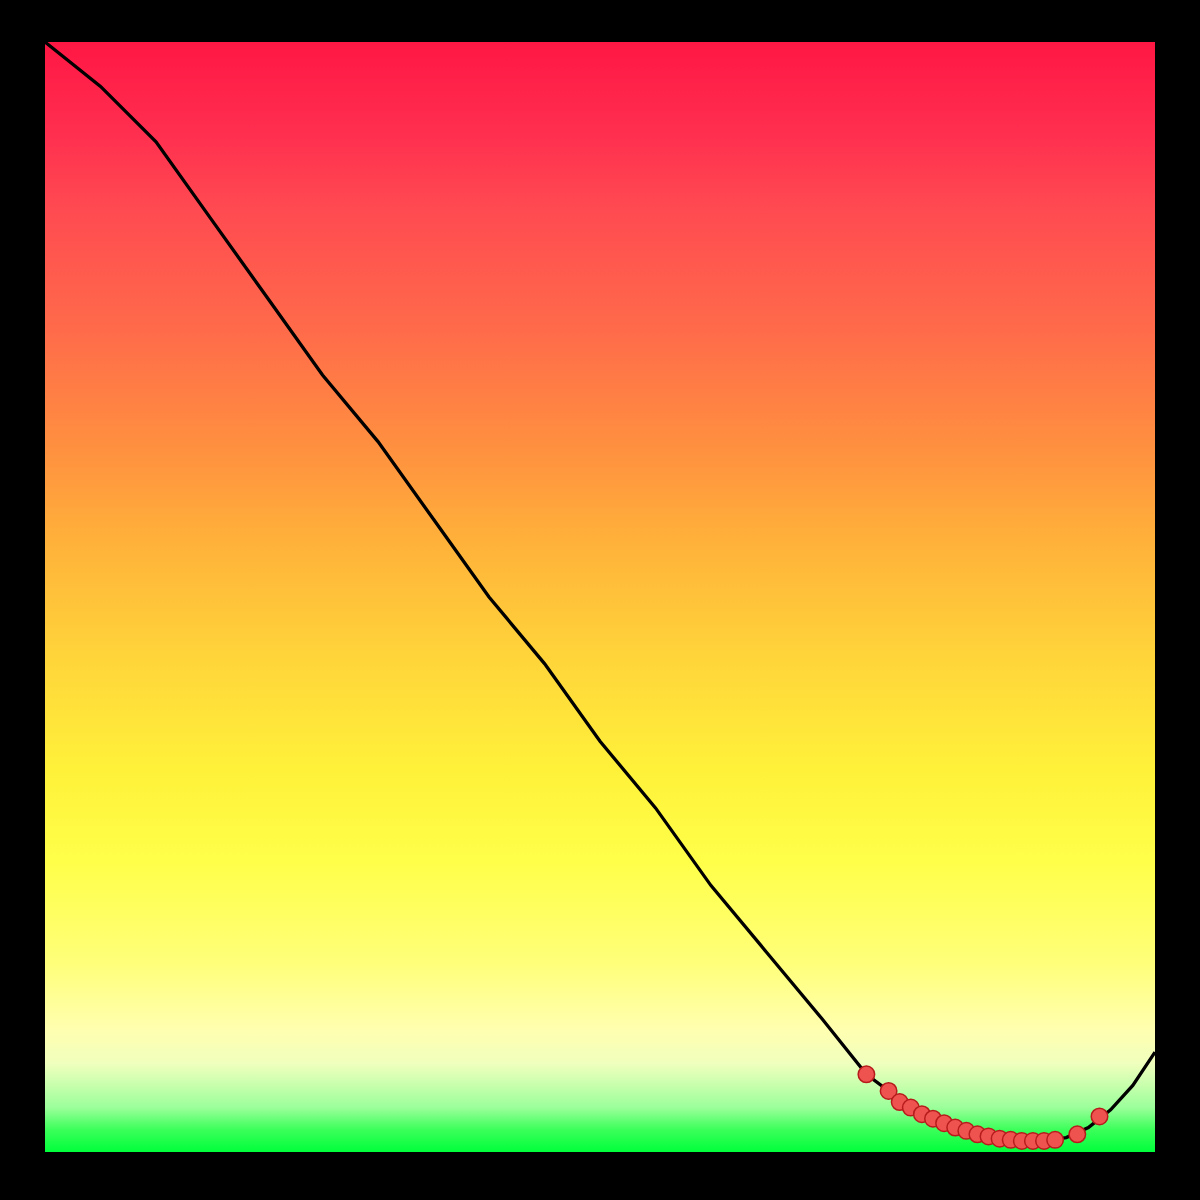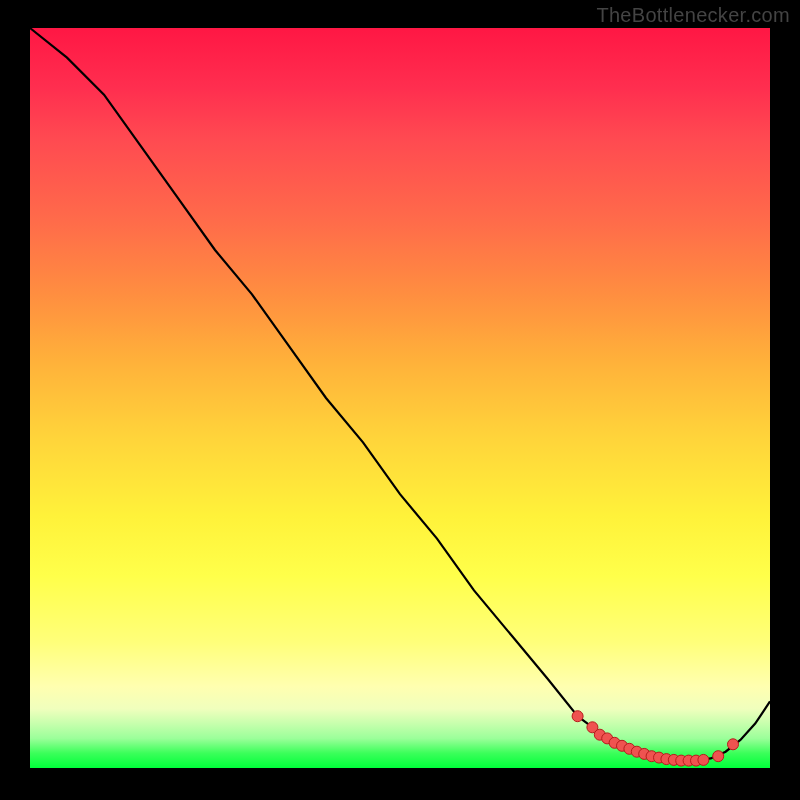--- a/index.html
+++ b/index.html
@@ -66,21 +66,20 @@
     top: 0;
     width: 740px;
     height: 740px;
     overflow: visible;
   }
 </style>
 </head>
 <body>
 
 <div class="frame">
-  <div class="watermark">TheBottlenecker.com</div>
 
   <div class="plot">
     <div class="gradient"></div>
     <svg class="curve" viewBox="0 0 740 740" preserveAspectRatio="none">
       <path id="curve-path" fill="none" stroke-width="2.2" d="M0.0 0.0 L37.0 29.6 L74.0 66.6 L111.0 118.4 L148.0 170.2 L185.0 222.0 L222.0 266.4 L259.0 318.2 L296.0 370.0 L333.0 414.4 L370.0 466.2 L407.0 510.6 L444.0 562.4 L481.0 606.8 L518.0 651.2 L547.6 688.2 L577.2 710.4 L592.0 717.8 L606.8 723.7 L621.6 728.2 L636.4 731.1 L651.2 732.6 L666.0 732.6 L680.8 730.4 L695.6 723.7 L710.4 711.9 L725.2 695.6 L740.0 673.4 " stroke="#000000"></path>
       <g id="markers">
           <circle cx="547.6" cy="688.2" r="5.5" fill="#ef5350" stroke="#b71c1c" stroke-width="1"></circle>
           <circle cx="562.4" cy="699.3" r="5.5" fill="#ef5350" stroke="#b71c1c" stroke-width="1"></circle>
           <circle cx="569.8" cy="706.7" r="5.5" fill="#ef5350" stroke="#b71c1c" stroke-width="1"></circle>
           <circle cx="577.2" cy="710.4" r="5.5" fill="#ef5350" stroke="#b71c1c" stroke-width="1"></circle>

